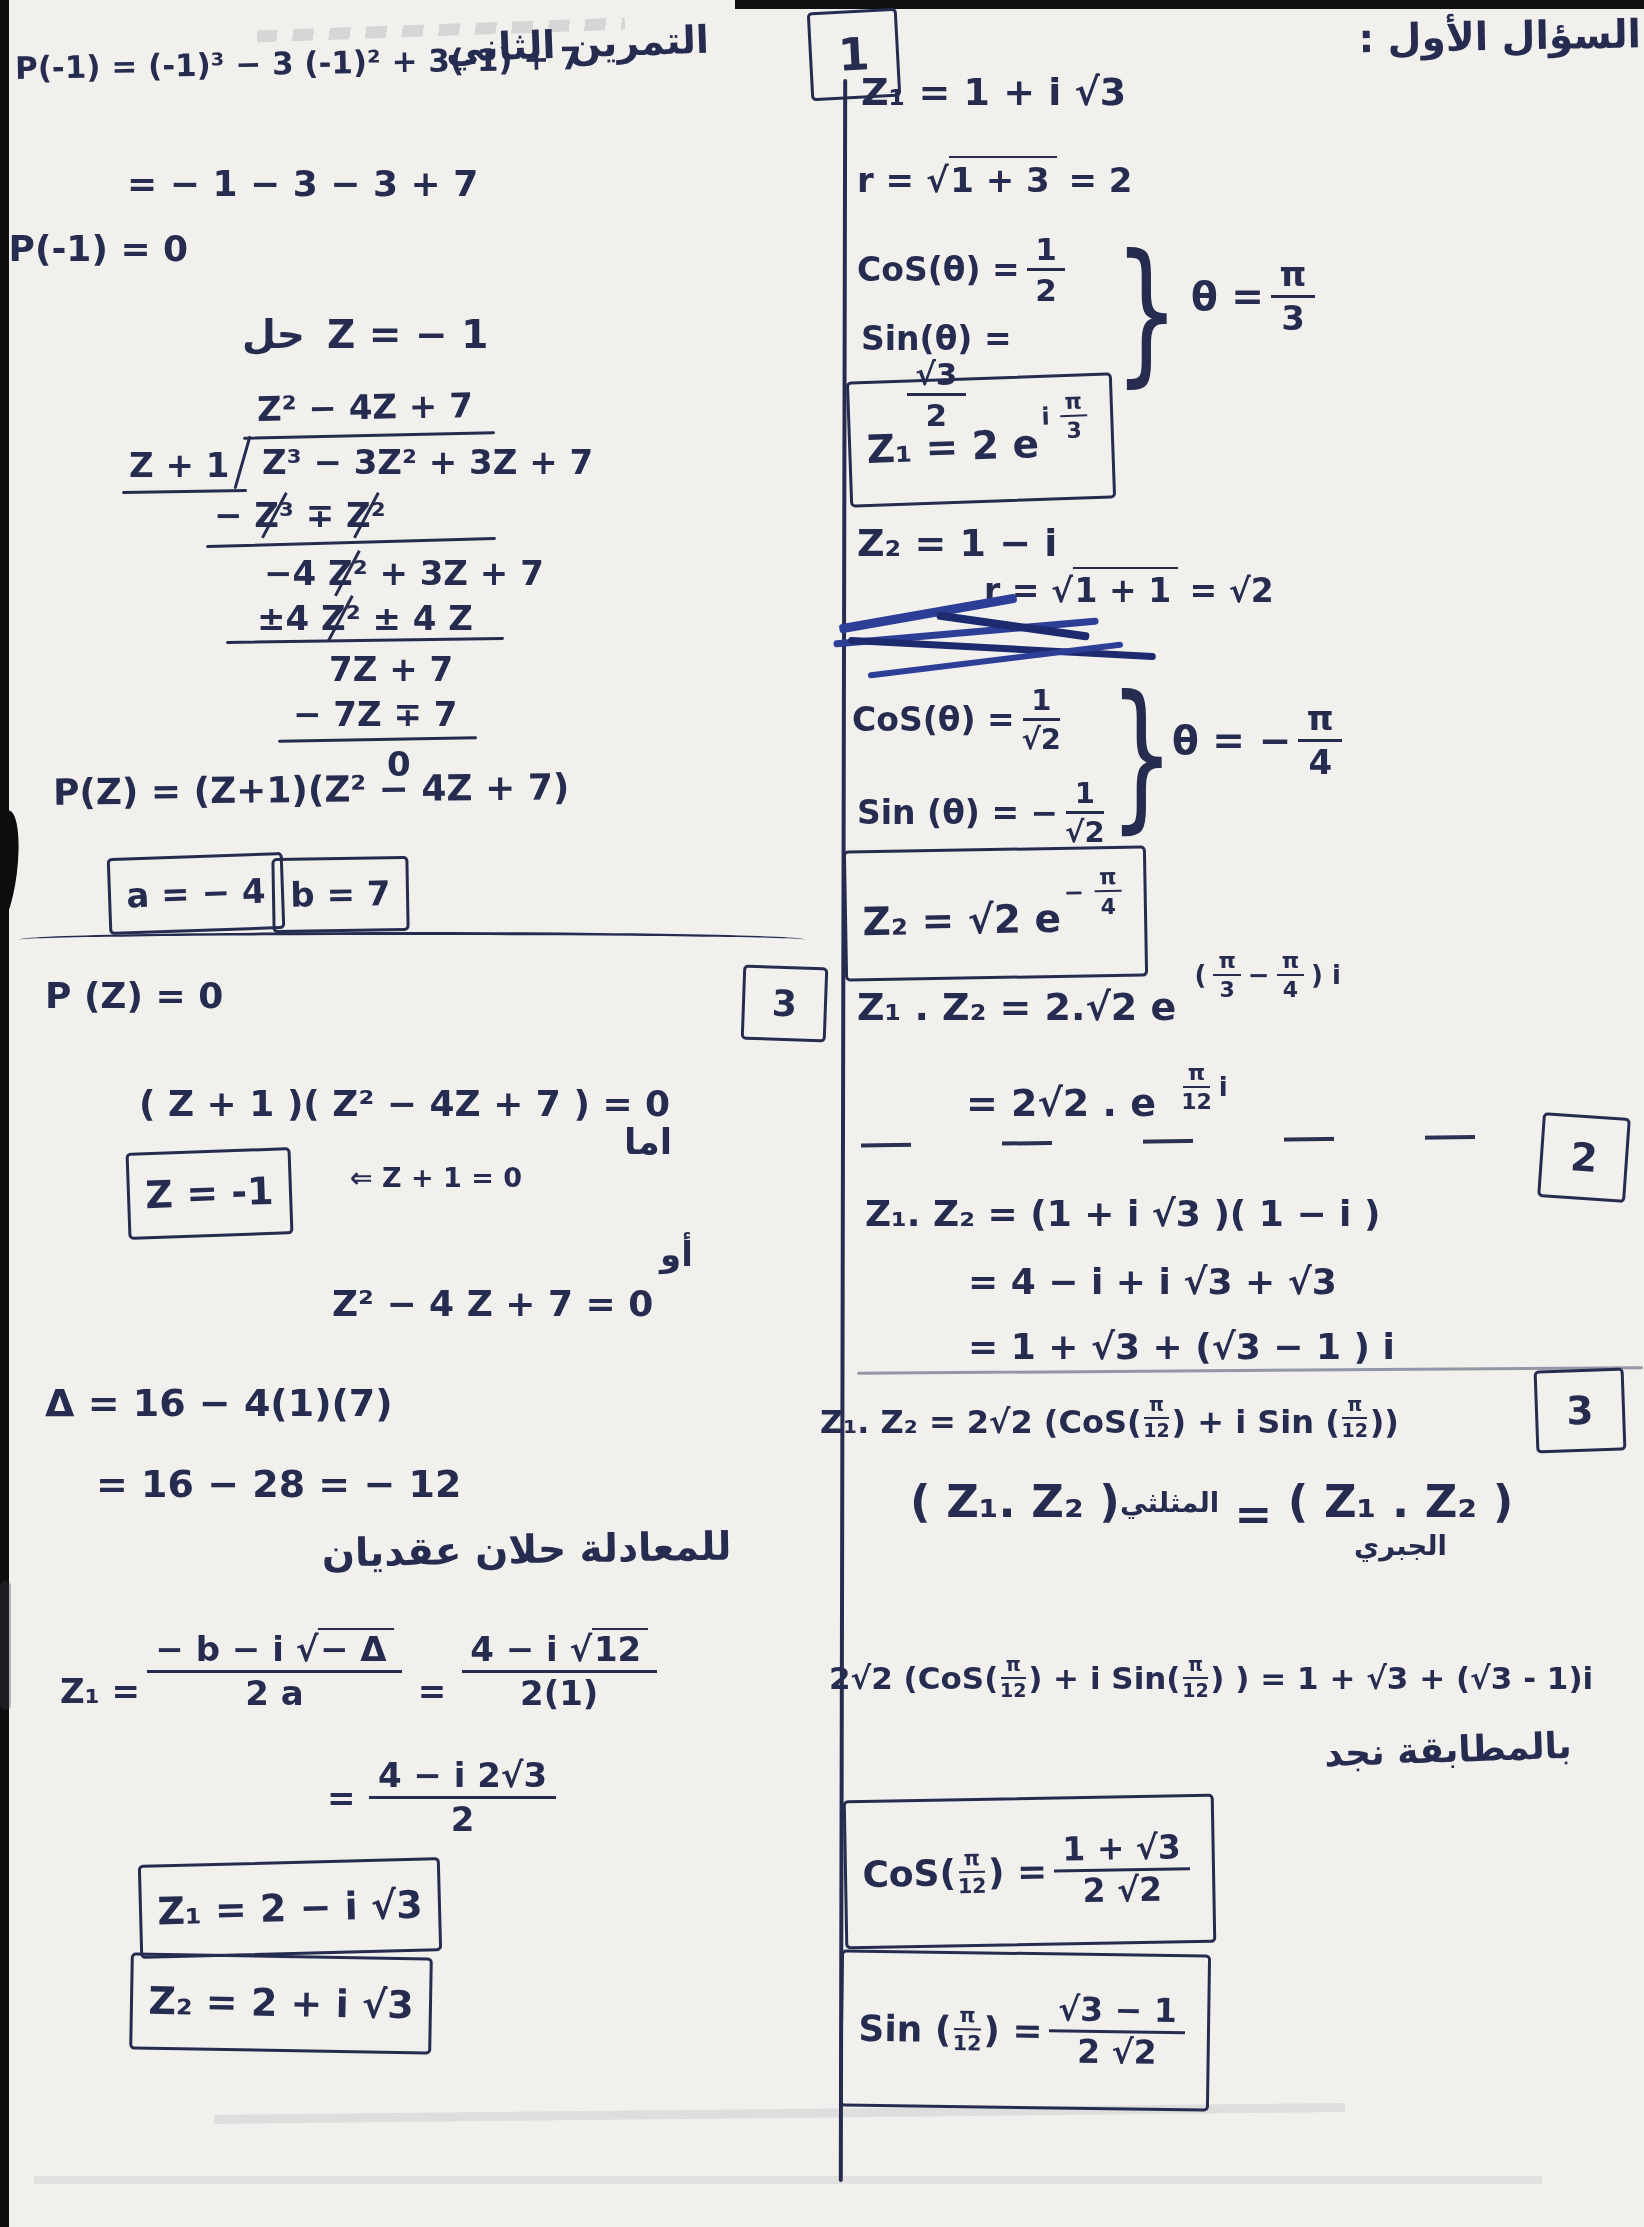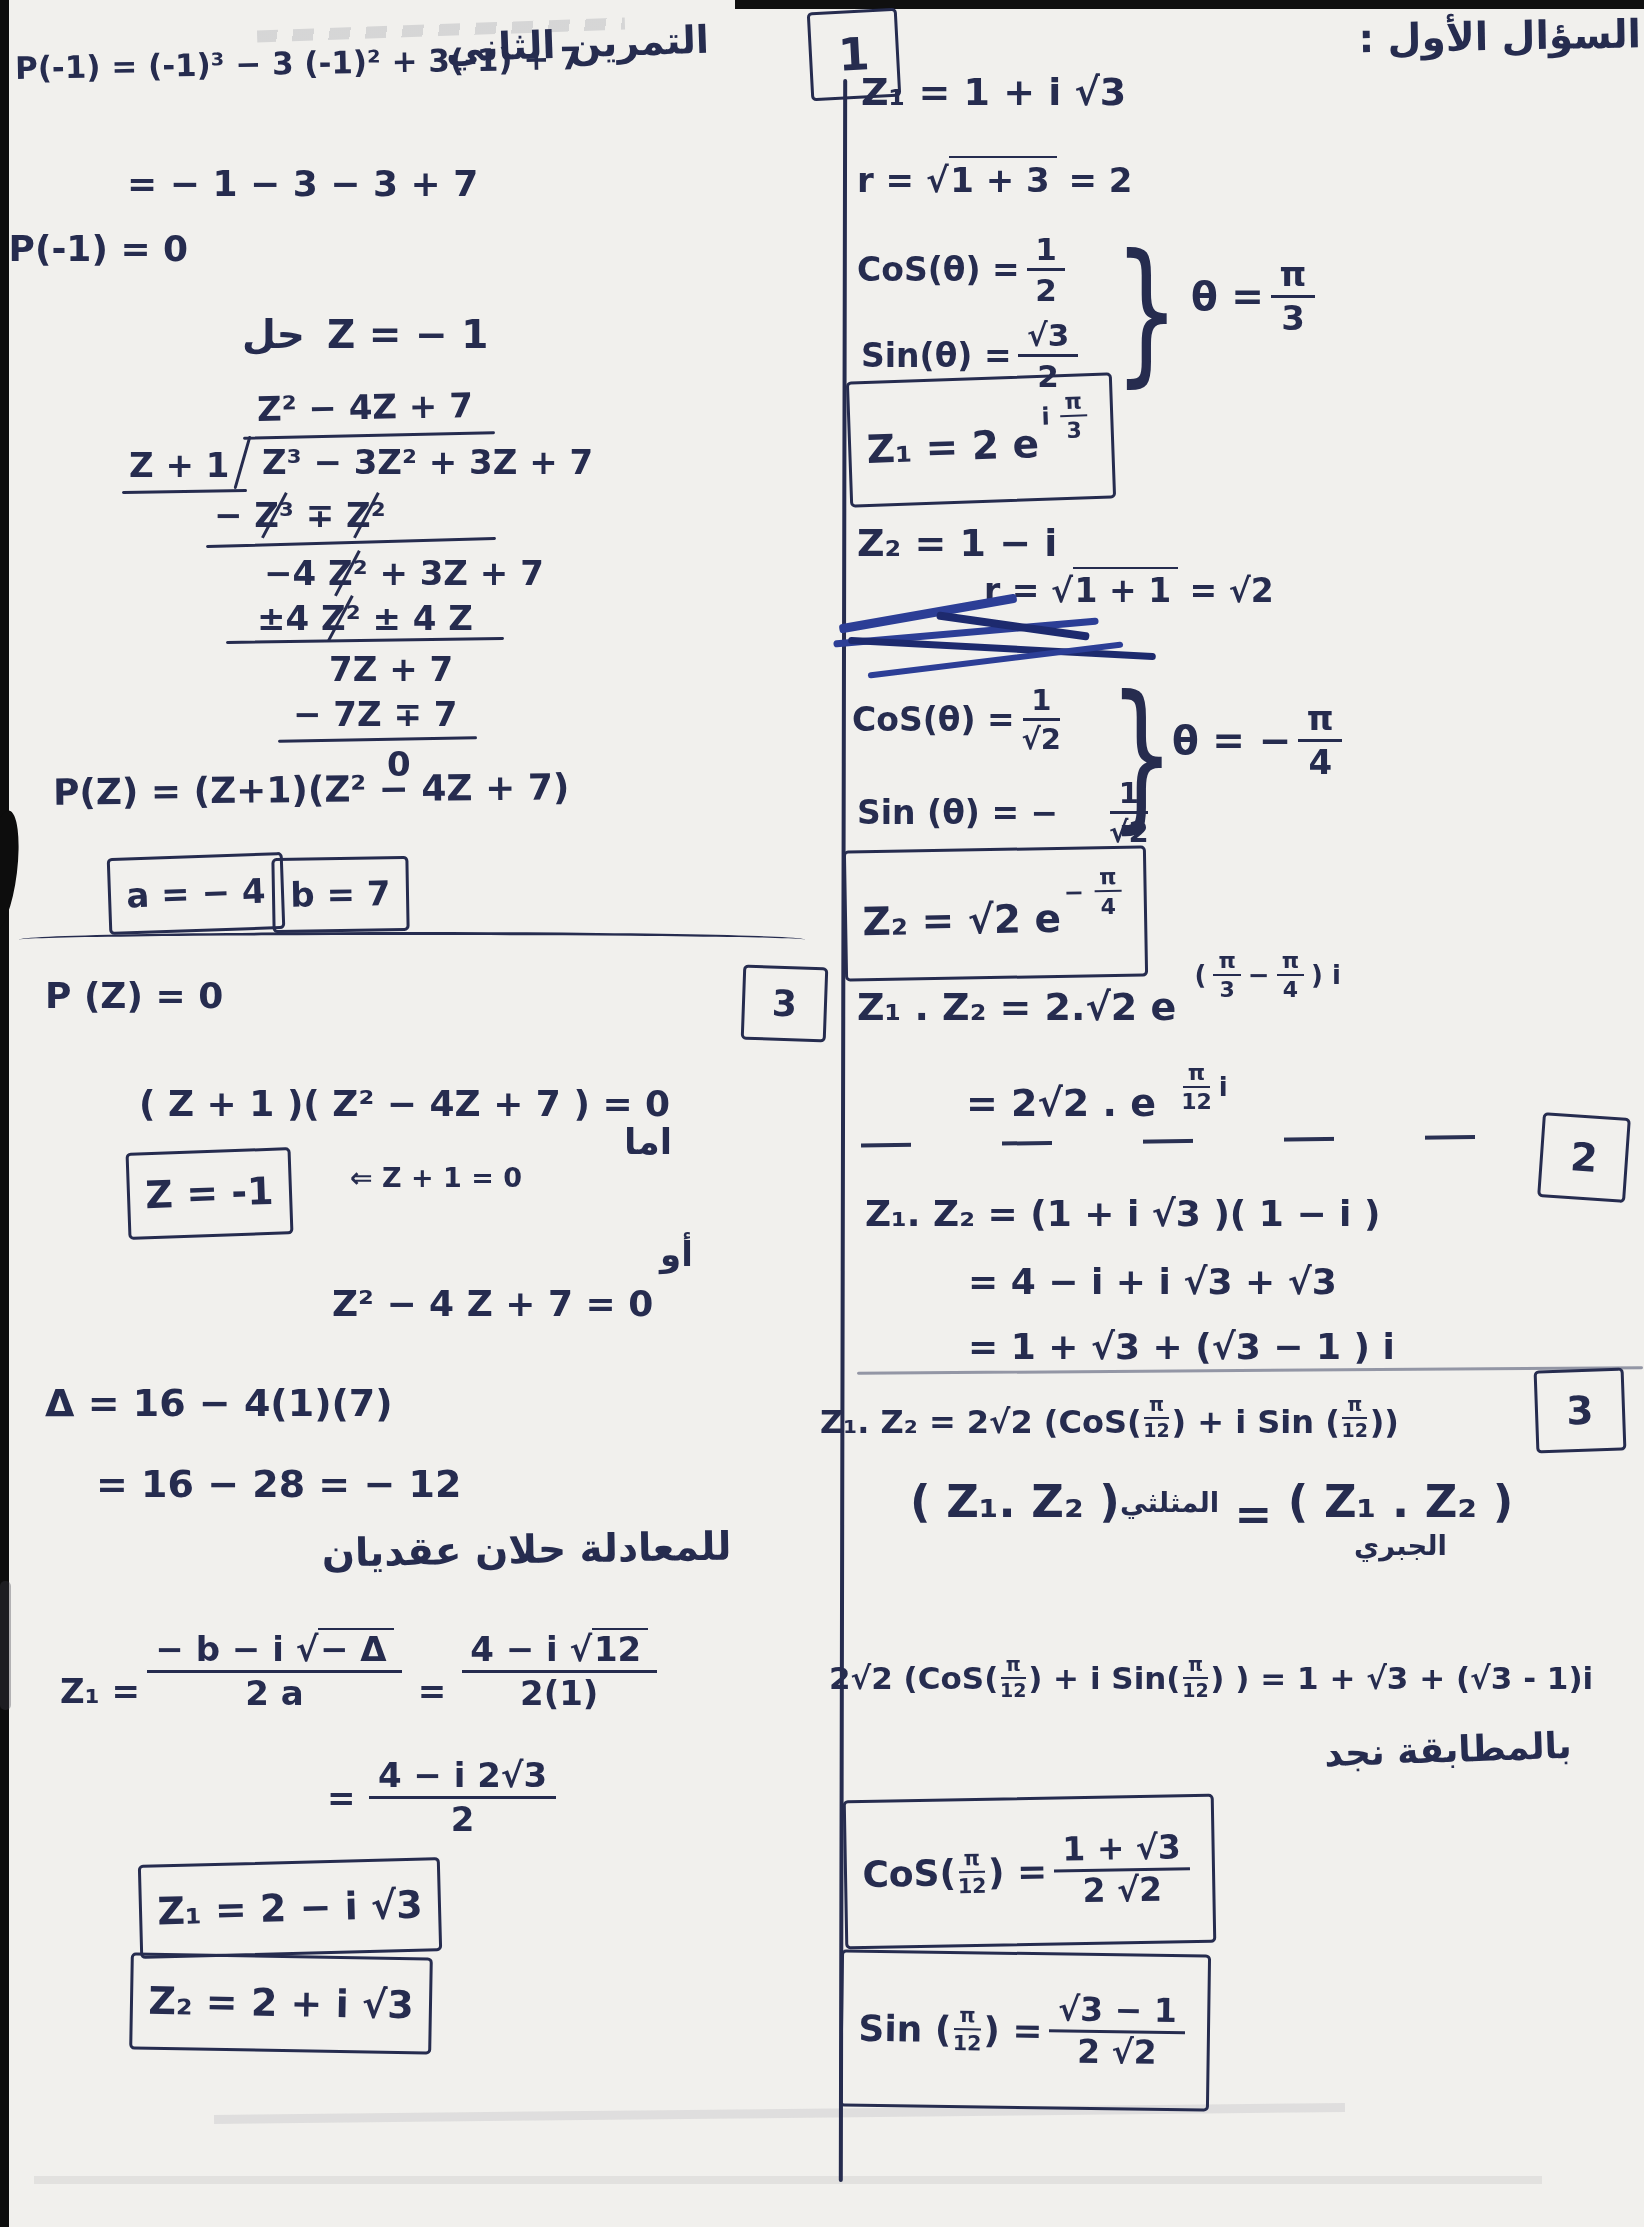--- a/index.html
+++ b/index.html
@@ -150,21 +150,21 @@
 
   <div class="abs" style="left:857px;top:156px;font-size:34px;"><span>r = √</span><span class="rad">1 + 3</span> <span>=  2</span></div>
 
   <div class="abs" style="left:857px;top:233px;font-size:33px;display:flex;align-items:center;">
     <span>CoS(θ) =</span>
     <span class="frac" style="font-size:31px;">
       <span class="num">1</span>
       <span class="den">2</span>
     </span>
   </div>
-  <div class="abs" style="left:861px;top:319px;font-size:33px;display:flex;align-items:center;">
+  <div class="abs" style="left:861px;top:319px;font-size:33px;display:flex;align-items:center;flex-direction:column;">
     <span>Sin(θ) =</span>
     <span class="frac" style="font-size:31px;">
       <span class="num">√3</span>
       <span class="den">2</span>
     </span>
   </div>
   <div class="brace" style="left:1114px;top:221px;font-size:103px;transform:scaleY(1.5);transform-origin:top;"><span>}</span></div>
   <div class="abs" style="left:1191px;top:257px;font-size:39px;display:flex;align-items:center;">
     <span>θ =</span>
     <span class="frac" style="font-size:34px;">
@@ -195,21 +195,21 @@
     <div class="scrib" style="left:103px;top:22px;width:154px;height:7.7px;transform:rotate(8deg);background:#1d2a6e;"></div>
   </div>
 
   <div class="abs" style="left:852px;top:685px;font-size:33px;display:flex;align-items:center;">
     <span>CoS(θ) =</span>
     <span class="frac" style="font-size:29px;">
       <span class="num">1</span>
       <span class="den">√2</span>
     </span>
   </div>
-  <div class="abs" style="left:857px;top:778px;font-size:33px;display:flex;align-items:center;gap:44px;">
+  <div class="abs" style="left:857px;top:778px;font-size:33px;display:flex;align-items:center;">
     <span>Sin (θ) = −</span>
     <span class="frac" style="font-size:29px;">
       <span class="num">1</span>
       <span class="den">√2</span>
     </span>
   </div>
   <div class="brace" style="left:1109px;top:661px;font-size:103px;transform:scaleY(1.55);transform-origin:top;"><span>}</span></div>
   <div class="abs" style="left:1172px;top:701px;font-size:39px;display:flex;align-items:center;">
     <span>θ = −</span>
     <span class="frac" style="font-size:34px;">

